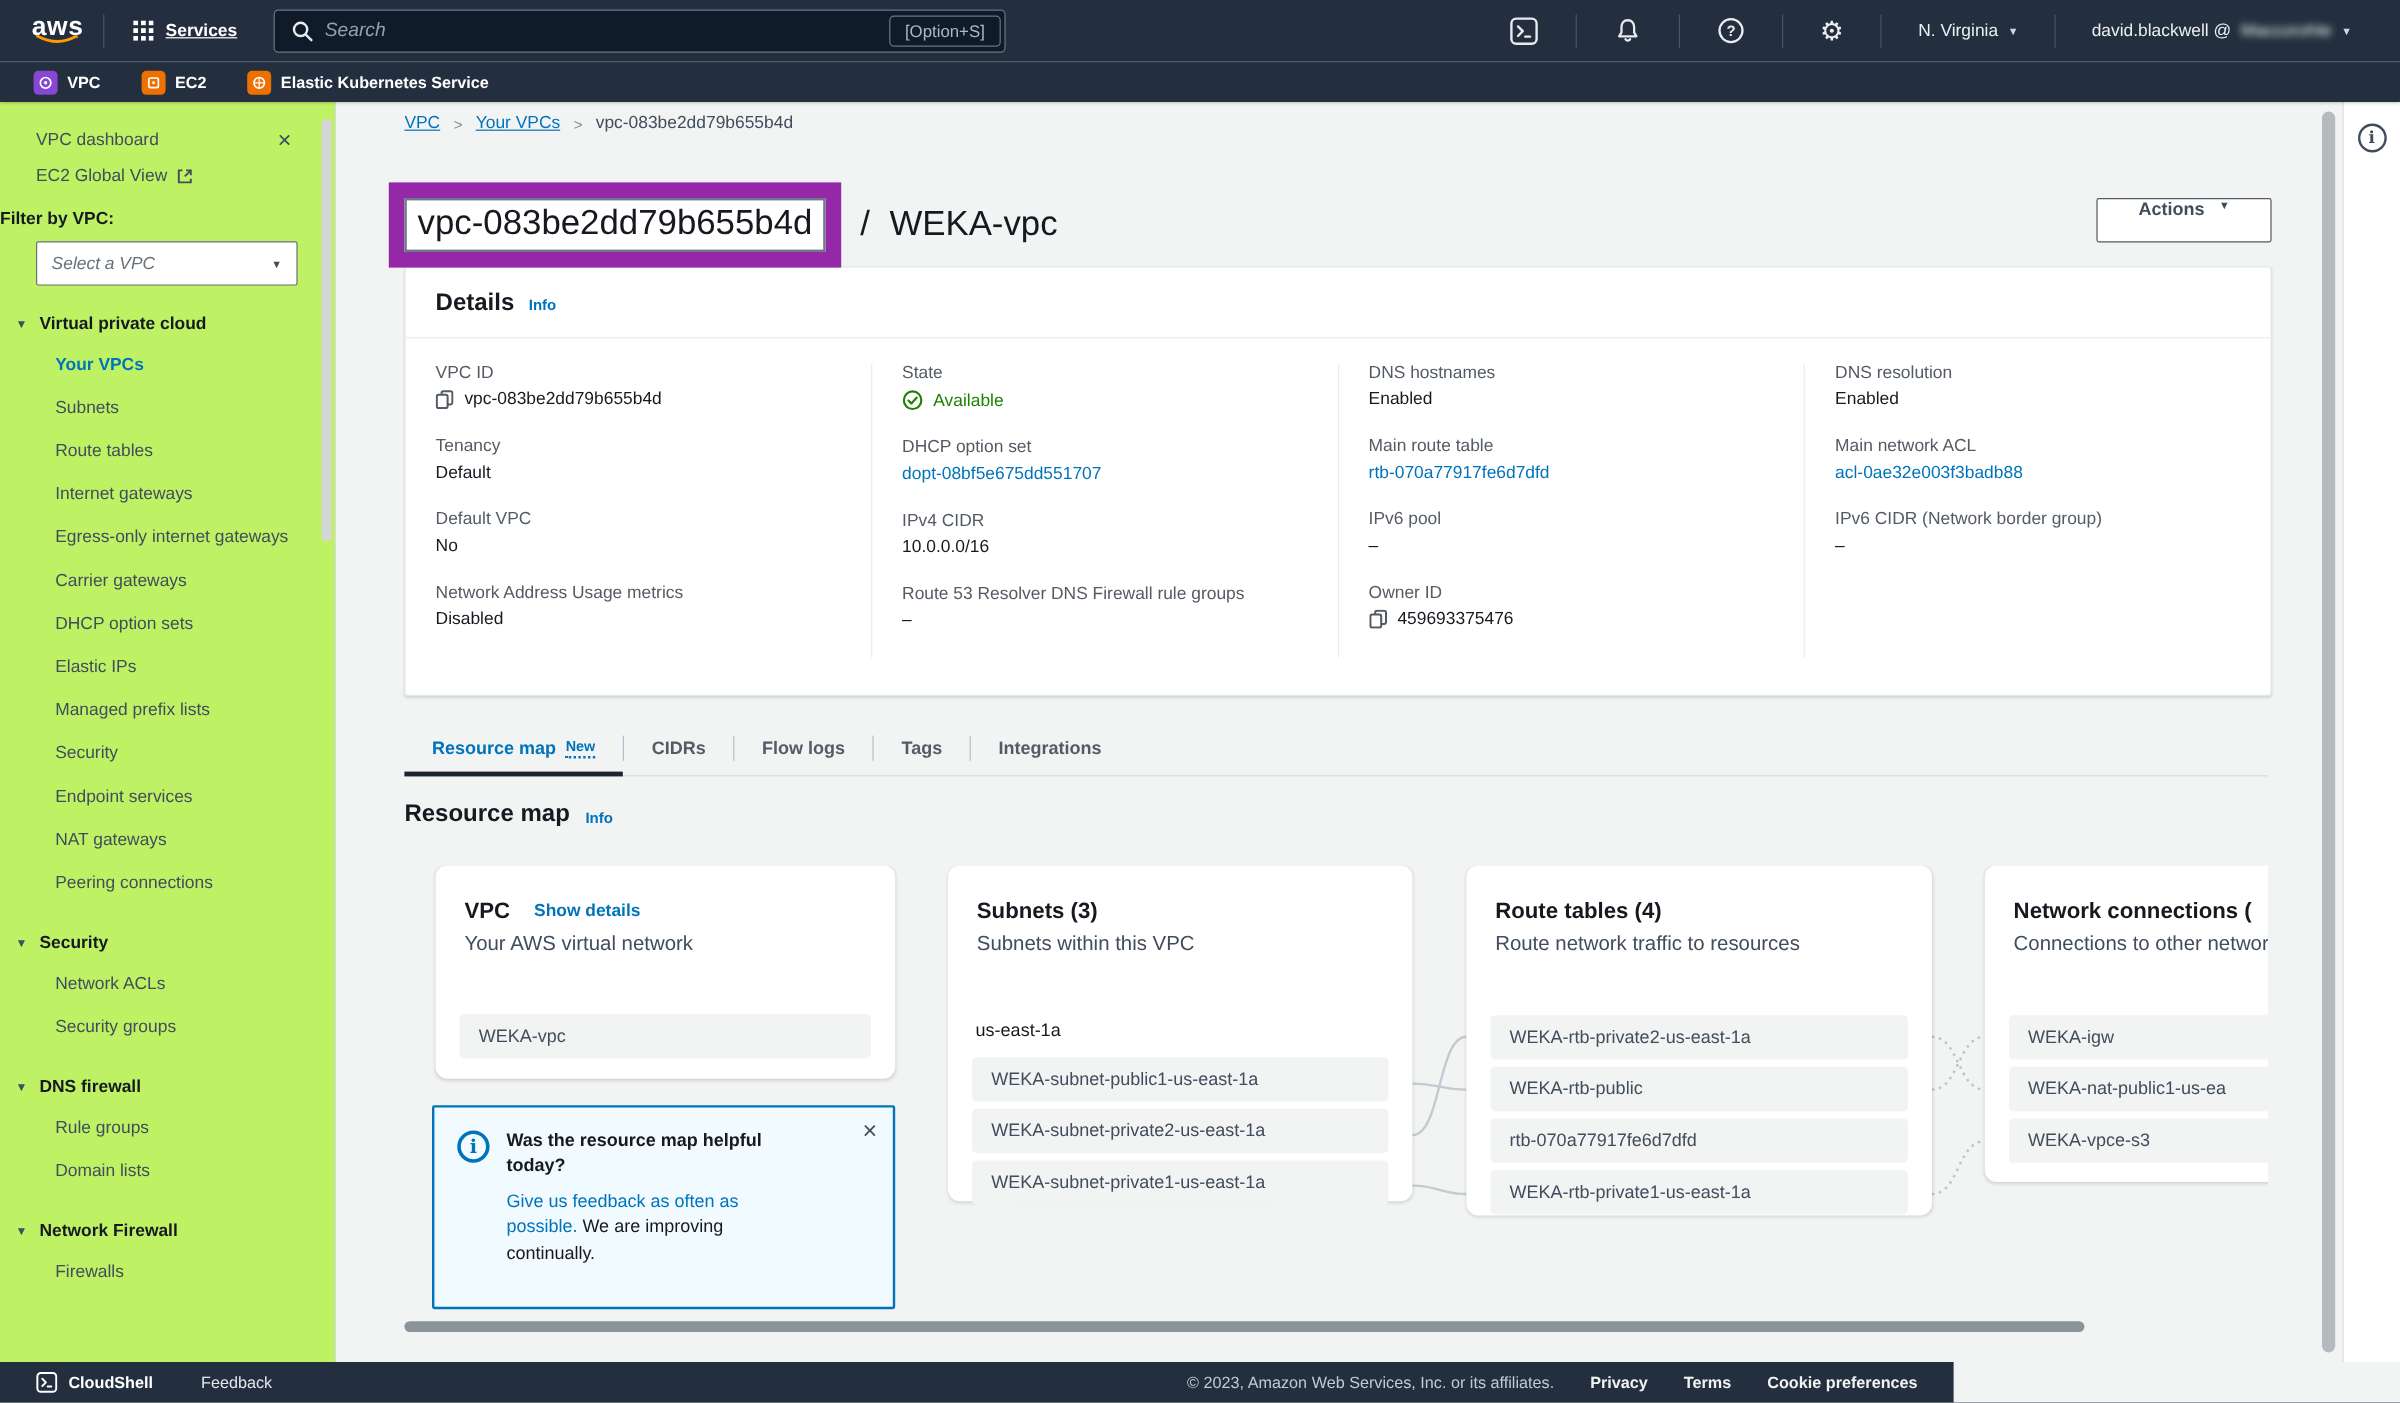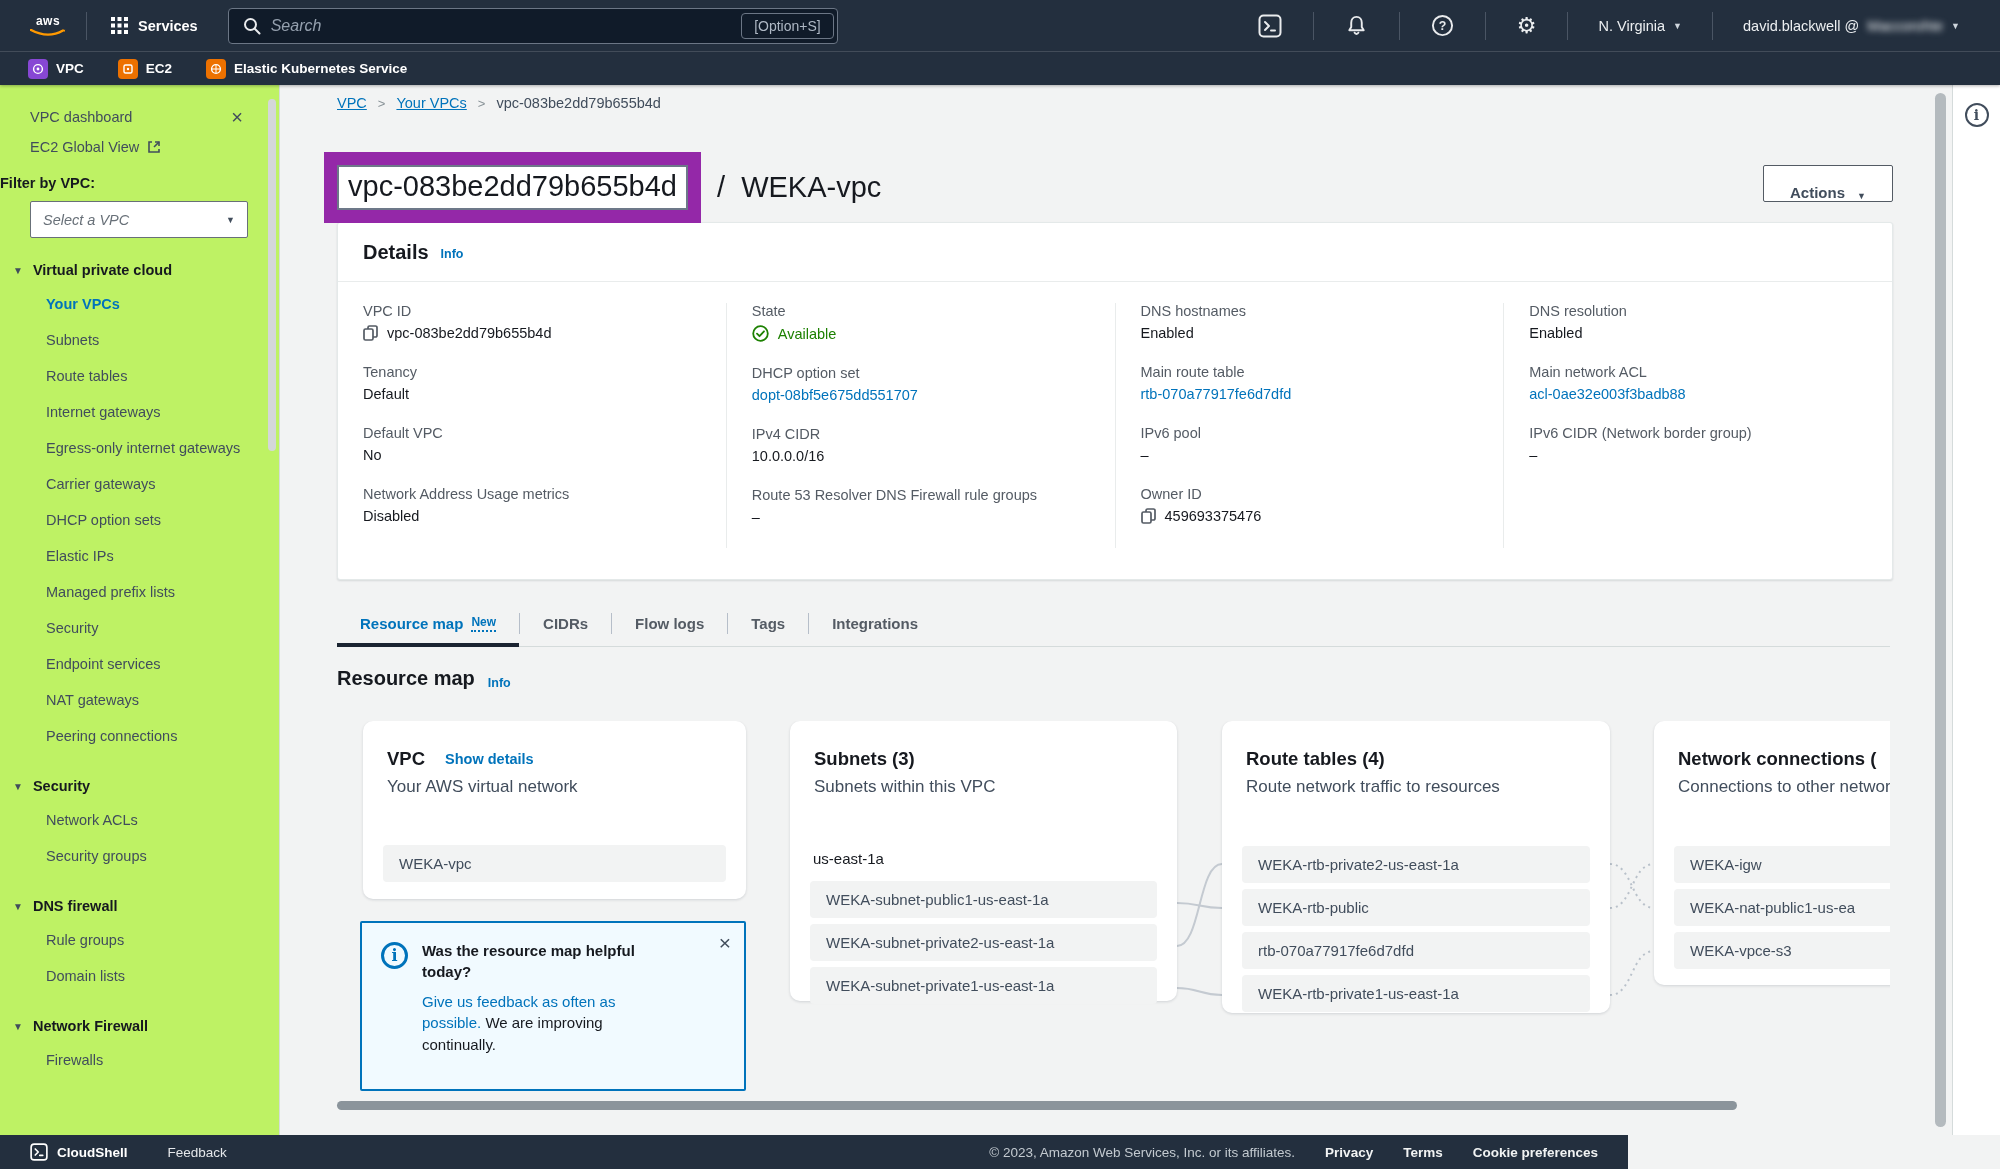--- a/index.html
+++ b/index.html
@@ -3,23 +3,23 @@
 <meta charset="utf-8">
 <style>
   * { margin:0; padding:0; box-sizing:border-box; }
   html,body { background:#1a2230; }
   body { font-family:"Liberation Sans", sans-serif; }
   .screen { position:relative; width:2000px; height:1169px; background:#f2f3f3; overflow:hidden; margin:0 auto; }
 
   
   .topnav { position:absolute; left:0; top:0; width:2000px; height:51px; background:#232f3e; display:flex; align-items:center; padding:0 26px; z-index:80; }
   .aws-logo { display:flex; flex-direction:column; align-items:center; width:44px; color:#fff; }
-  .aws-logo .t { font-weight:bold; font-size:12px; letter-spacing:0.5px; line-height:15px; }
+  .aws-logo .t { font-weight:bold; font-size:22px; letter-spacing:0.5px; line-height:15px; }
   .nav-div { width:1px; height:28px; background:#4a5564; margin:0 16px; }
-  .services { display:flex; align-items:center; gap:10px; color:#fff; font-weight:bold; font-size:14.5px; padding:6px 8px; border-radius:3px; }
+  .services { display:flex; align-items:center; gap:10px; color:#fff; font-weight:bold; font-size:14.5px; padding:6px 8px; border-radius:3px;text-decoration:underline; }
   .searchbox { position:relative; margin-left:22px; width:610px; height:36px; background:#101b29; border:1px solid #6b7685; border-radius:4px; display:flex; align-items:center; padding-left:14px; gap:10px; }
   .searchbox input { flex:1; background:transparent; border:none; outline:none; color:#d9dee4; font-size:16px; font-family:"Liberation Sans", sans-serif; }
   .searchbox input::placeholder { color:#95a0ae; font-style:italic; }
   .kbd-hint { border:1px solid #6b7685; border-radius:4px; color:#aeb8c4; font-size:14px; padding:4px 12px; margin:3px; white-space:nowrap; }
   .nav-right { margin-left:auto; display:flex; align-items:center; }
   .nav-icon { padding:0 15px; display:flex; align-items:center; cursor:pointer; }
   .nav-icon svg { display:block; }
   .gear-glyph { color:#eceff1; font-size:22px; line-height:22px; }
   .nav-text { color:#eceff1; font-size:14.5px; font-weight:normal; display:flex; align-items:center; gap:8px; padding:0 14px; white-space:nowrap; }
   .caret { font-size:9px; color:#cfd6dd; }
@@ -58,21 +58,21 @@
   .main { position:absolute; left:280px; top:85px; width:1720px; height:1050px; background:#f2f3f3; overflow:hidden; }
   .breadcrumb { position:absolute; left:57px; top:10px; display:flex; align-items:center; gap:11px; font-size:14.5px; }
   .crumb-link { color:#0073bb; text-decoration:underline; cursor:pointer; }
   .crumb-sep { color:#879196; font-size:13px; }
   .crumb-cur { color:#414d5c; }
 
   .title-row { position:absolute; left:44px; top:80px; display:flex; align-items:center; font-size:29px; color:#16191f; z-index:6; }
   .hl-box { background:#fff; border:2px solid #6d7889; box-shadow:0 0 0 13px #9428a8; padding:3px 9px 5px; margin:0 13px; white-space:nowrap; }
   .title-rest { margin-left:16px; white-space:nowrap; }
 
-  .actions-btn { position:absolute; right:107px; top:80px; height:37px; min-width:130px; background:#fff; border:1px solid #545b64; border-radius:2px; display:flex; align-items:flex-end; justify-content:center; gap:12px; font-size:15px; font-weight:bold; color:#414d5c; cursor:pointer; padding:0 18px; }
+  .actions-btn { position:absolute; right:107px; top:80px; height:37px; min-width:130px; background:#fff; border:1px solid #545b64; border-radius:2px; display:flex; align-items:flex-start; justify-content:center; gap:12px; font-size:15px; font-weight:bold; color:#414d5c; cursor:pointer; padding:0 34px; }
 
   .details-card { position:absolute; left:57px; top:137px; width:1556px; height:358px; background:#fff; border:1px solid #e4e9e9; border-radius:3px; box-shadow:0 1px 2px rgba(0,28,36,0.12); }
   .card-hdr { height:59px; display:flex; align-items:center; gap:12px; padding-left:25px; border-bottom:1px solid #e9ecec; }
   .card-title { font-size:20px; font-weight:bold; color:#16191f; }
   .info-link { font-size:12.5px; font-weight:bold; color:#0073bb; cursor:pointer; position:relative; top:2px; }
   .dgrid { display:flex; padding-top:21px; }
   .dcol { flex:1; padding:0 25px; }
   .dcol + .dcol { border-left:1px solid #e9ecec; }
   .dfield { margin-bottom:23px; }
   .f-label { font-size:14.5px; color:#545b64; margin-bottom:6px; }

